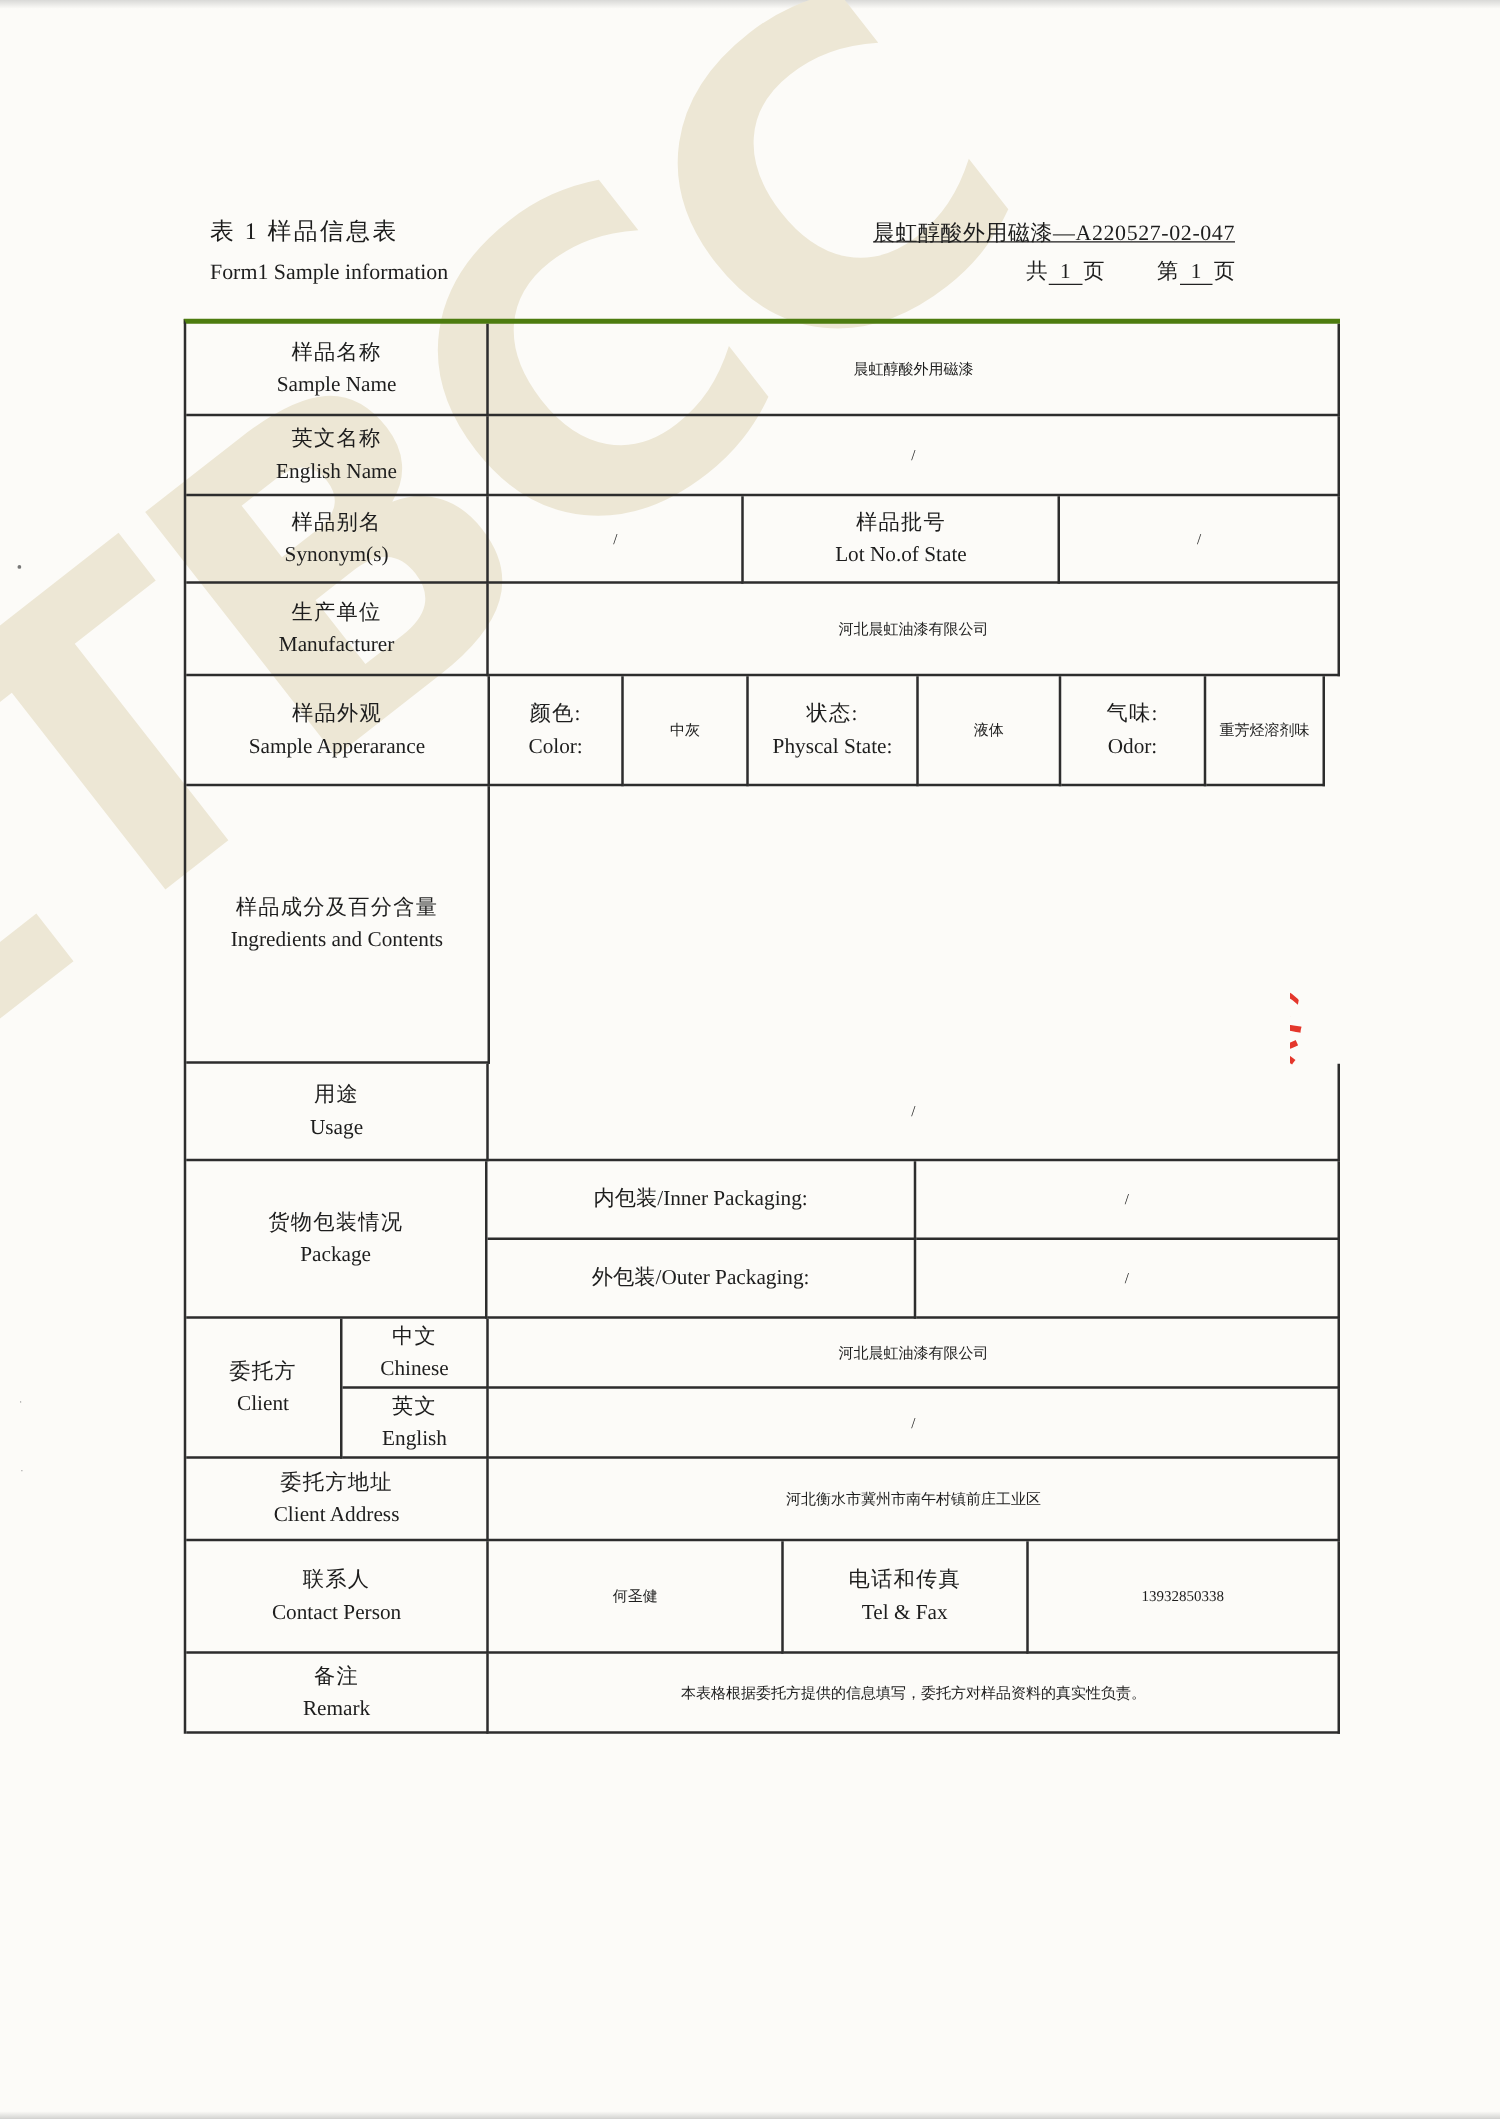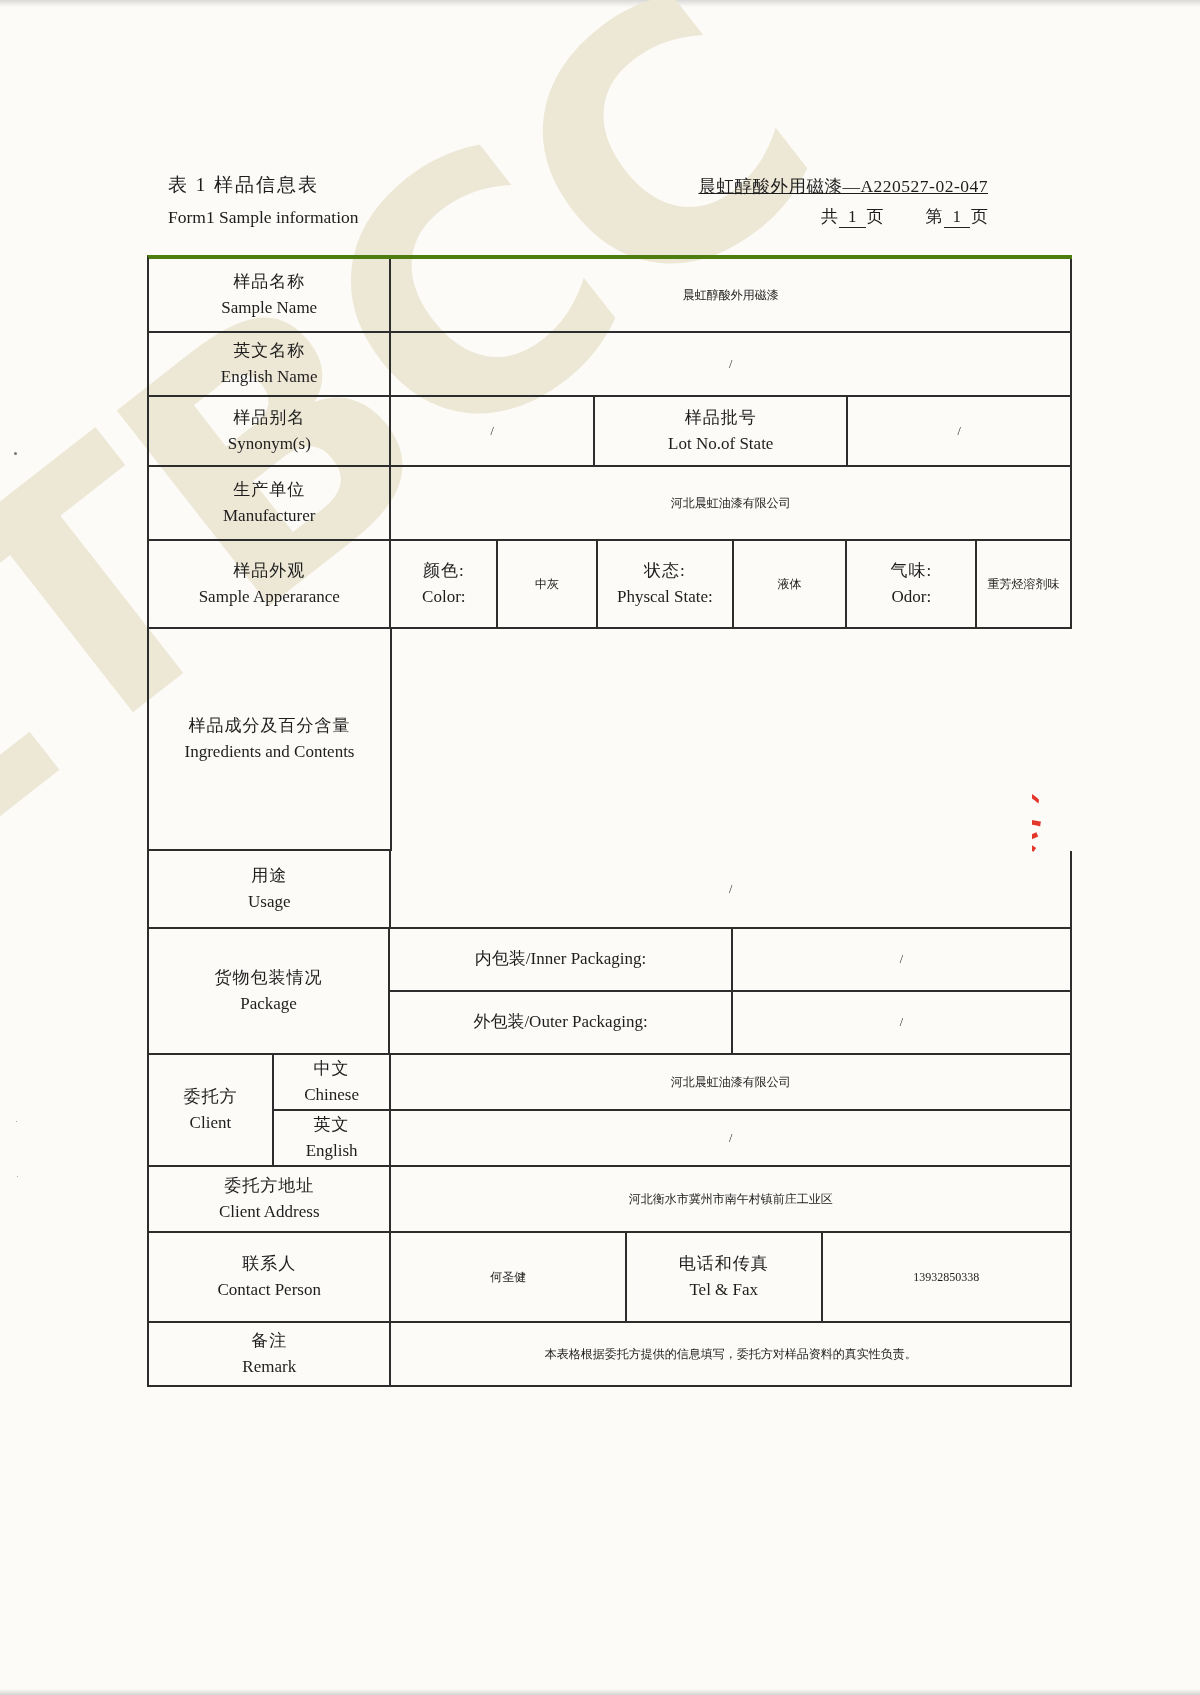--- a/index.html
+++ b/index.html
@@ -141,21 +141,21 @@
       <div class="cell" style="width:107px">
         <span class="cn">颜色:</span>
         <span class="en">Color:</span>
       </div>
       <div class="cell val" style="width:100px">中灰</div>
       <div class="cell" style="width:136px">
         <span class="cn">状态:</span>
         <span class="en">Physcal State:</span>
       </div>
       <div class="cell val" style="width:114px">液体</div>
-      <div class="cell" style="width:130px">
+      <div class="cell" style="width:116px">
         <span class="cn">气味:</span>
         <span class="en">Odor:</span>
       </div>
       <div class="cell val" style="width:95px">重芳烃溶剂味</div>
     </div>
 
     <div class="row" style="height:222px">
       <div class="cell" style="width:243px">
         <span class="cn">样品成分及百分含量</span>
         <span class="en">Ingredients and Contents</span>

